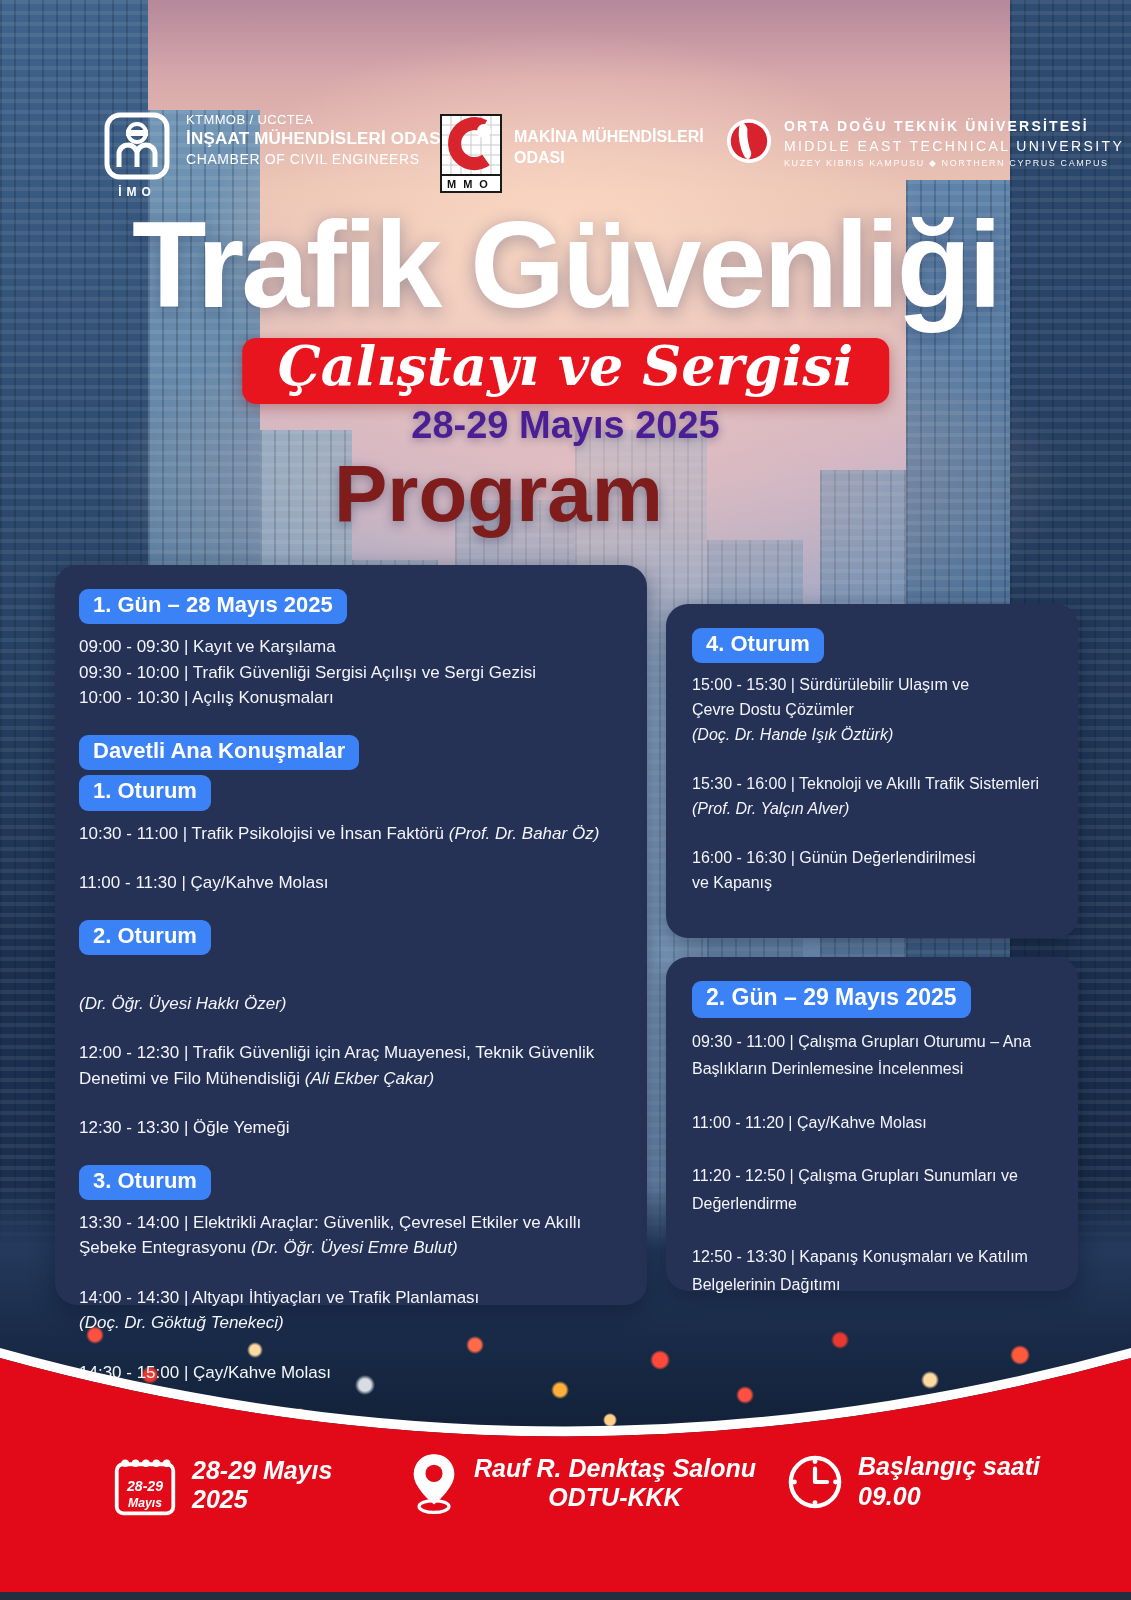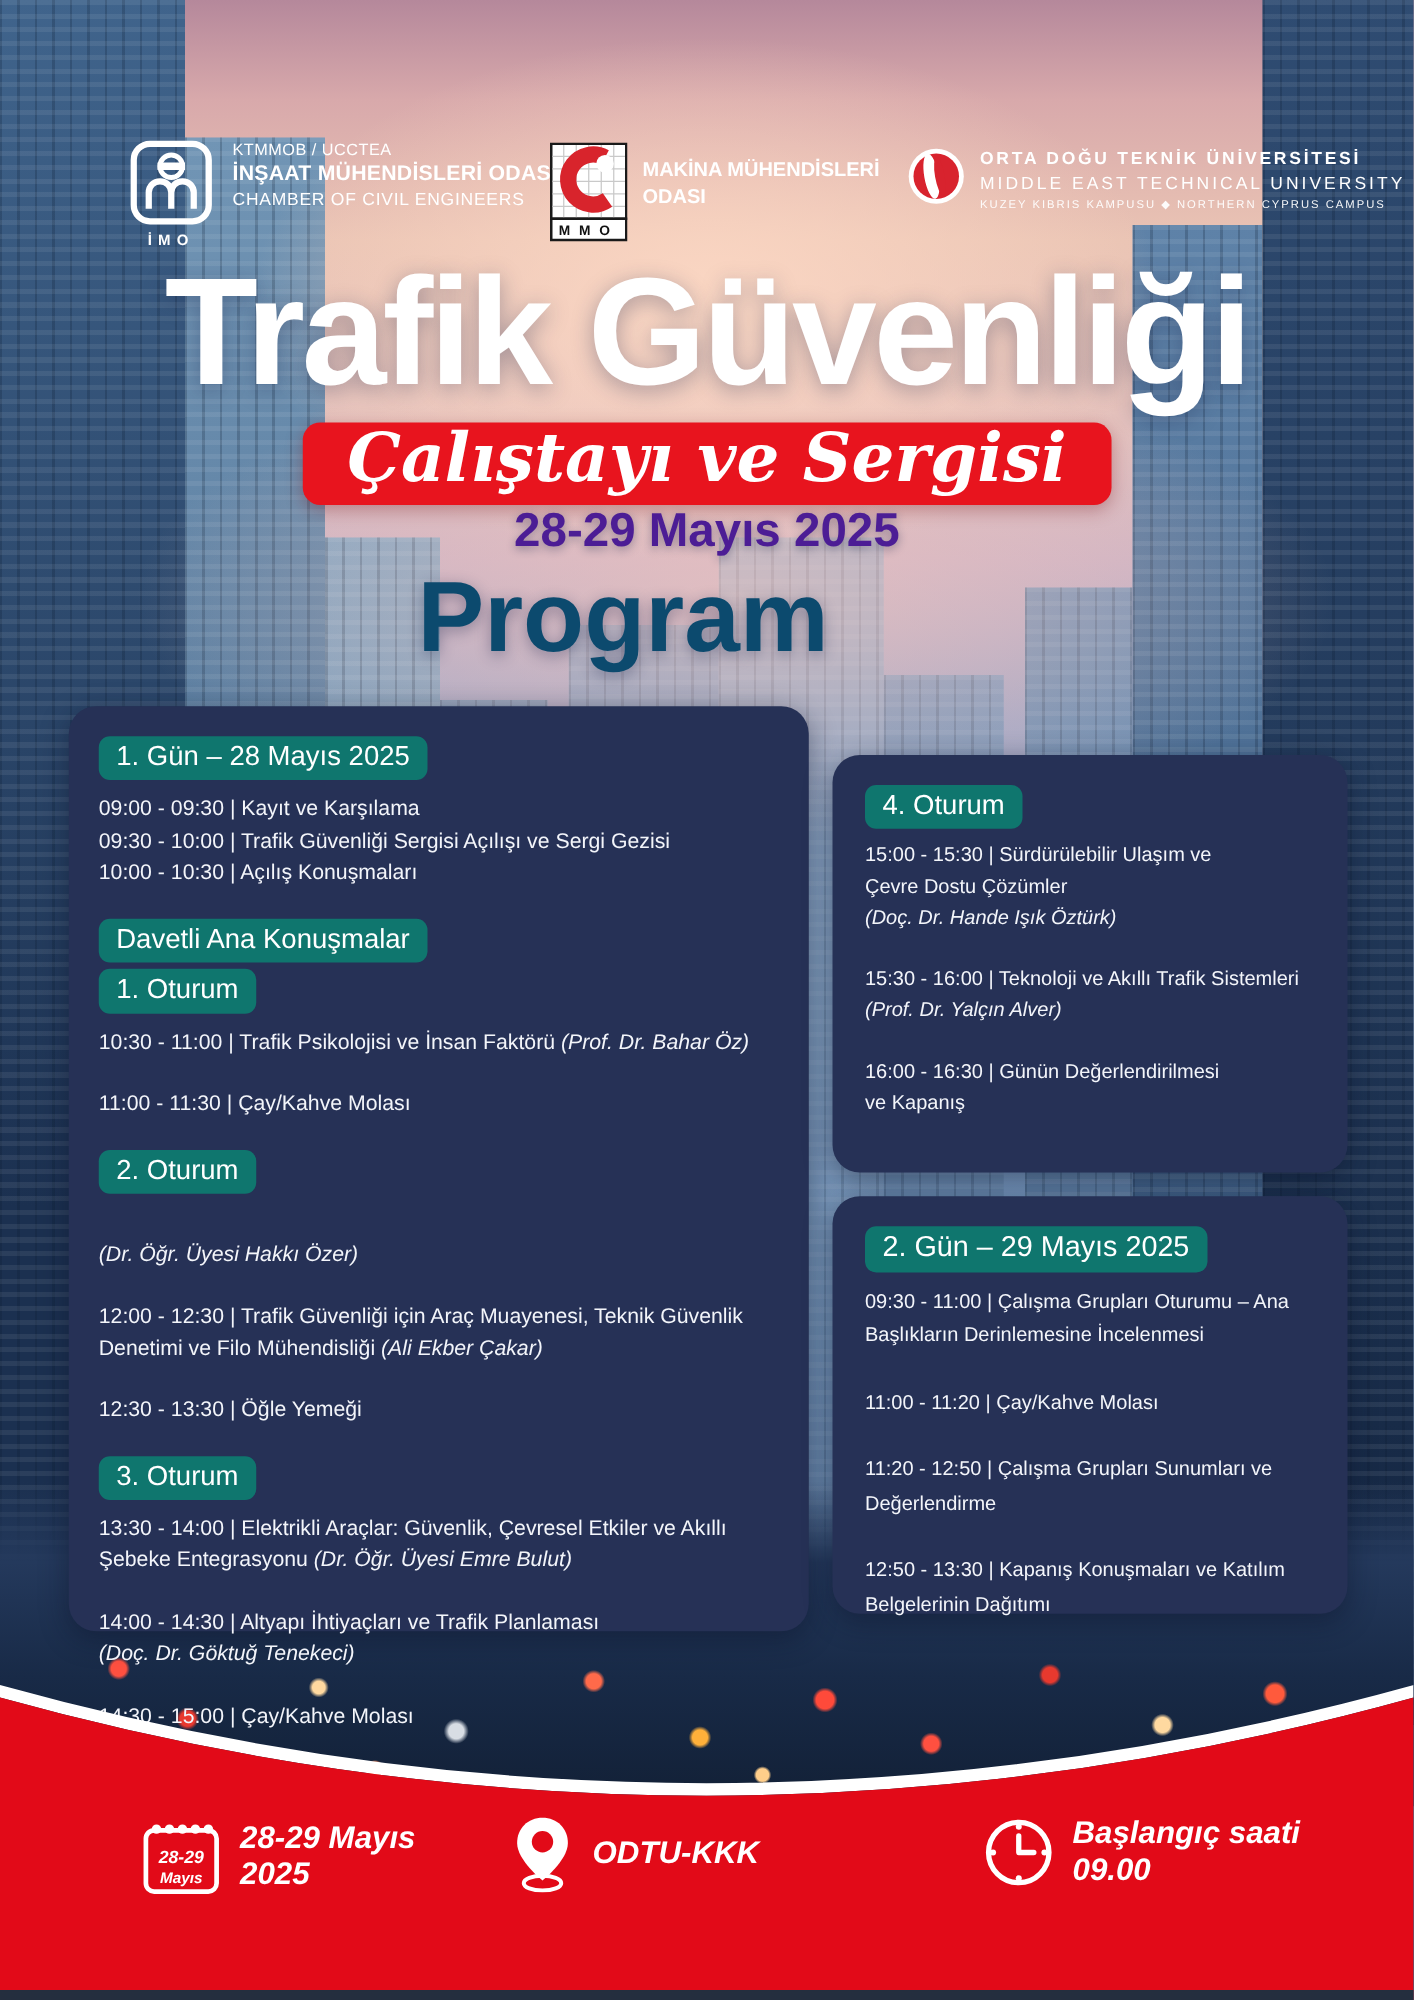--- a/index.html
+++ b/index.html
@@ -65,33 +65,33 @@
   
   .title-main{left:0;top:208px;width:1131px;text-align:center;color:#fff;
      font-size:122px;font-weight:bold;line-height:.95;letter-spacing:-3px;
      text-shadow:0 4px 18px rgba(30,40,80,.35);}
   .band{top:338px;left:50%;transform:translateX(-50%);background:#e8141e;
      border-radius:14px;padding:0 36px 10px;white-space:nowrap;
      font-family:"DejaVu Serif",serif;font-style:italic;font-weight:bold;
      font-size:54px;color:#fff;line-height:1.04;box-shadow:0 4px 14px rgba(120,20,25,.35);}
   .dates{left:0;top:404px;width:1131px;text-align:center;color:#4c1d95;
      font-size:38px;font-weight:bold;text-shadow:0 2px 8px rgba(30,40,80,.4);}
-  .program{left:0;top:448px;width:997px;text-align:center;color:#0c4a6e;
+  .program{left:0;top:448px;width:997px;text-align:center;color:#7f1d1d;
      font-size:80px;font-weight:bold;text-shadow:0 3px 12px rgba(30,40,80,.4);}
 
   
   .panel{background:#263156;border-radius:22px;color:#f3f5fa;
      box-shadow:0 6px 22px rgba(10,18,40,.45);}
   .panel-left{left:55px;top:565px;width:592px;height:740px;padding:24px 24px;
      font-size:17px;line-height:1.5;box-sizing:border-box;}
   .panel-r1{left:666px;top:604px;width:412px;height:334px;padding:24px 26px;
      font-size:16px;line-height:1.56;box-sizing:border-box;}
   .panel-r2{left:666px;top:957px;width:412px;height:334px;padding:24px 26px;
      font-size:16px;line-height:1.72;box-sizing:border-box;}
-  .badge{display:table;background:#0f766e;color:#fff;font-weight:normal;
+  .badge{display:table;background:#3b82f6;color:#fff;font-weight:bold;
      font-size:22px;line-height:1.2;padding:3px 14px 6px;border-radius:9px;
      margin:0 0 5px 0;white-space:nowrap;}
   .block-badge{margin:24px 0 10px;}
   .block-badge:first-child{margin-top:0;}
   .panel-r2 .badge{font-size:23px;}
   .entry{margin:0;}
   .entry.gap{margin-top:24px;}
   .panel-r2 .entry.gap{margin-top:26px;}
   .entry .it{font-style:italic;}
 
@@ -256,20 +256,21 @@
       </div>
     </div>
 
     <div class="f-item f2">
       <svg width="52" height="62" viewBox="0 0 48 58">
         <ellipse cx="24" cy="51" rx="14" ry="5.5" fill="none" stroke="#fff" stroke-width="3"></ellipse>
         <path d="M24 2 C13 2 5 10 5 21 c0 13 19 28 19 28 s19 -15 19 -28 C43 10 35 2 24 2 z" fill="#fff"></path>
         <circle cx="24" cy="20" r="8" fill="#e20a18"></circle>
       </svg>
       <div class="txt">
+        <div>Rauf R. Denktaş Salonu</div>
         <div>ODTU-KKK</div>
       </div>
     </div>
 
     <div class="f-item f3">
       <svg width="58" height="58" viewBox="0 0 48 48">
         <circle cx="24" cy="24" r="20" fill="none" stroke="#fff" stroke-width="3.5"></circle>
         <circle cx="24" cy="7" r="2" fill="#fff"></circle>
           <circle cx="24" cy="41" r="2" fill="#fff"></circle>
         <circle cx="7" cy="24" r="2" fill="#fff"></circle>

